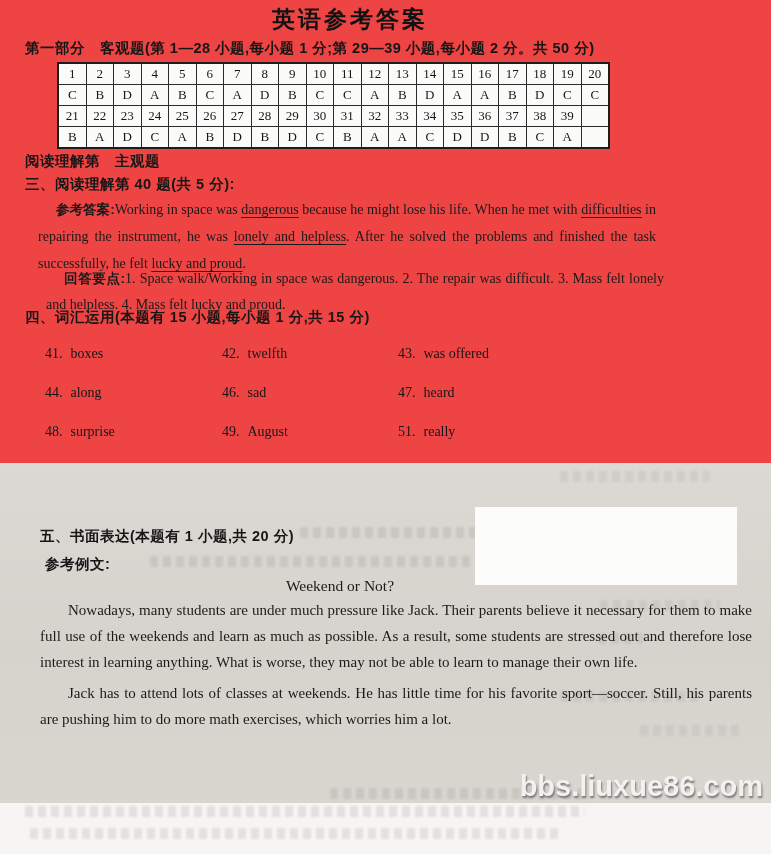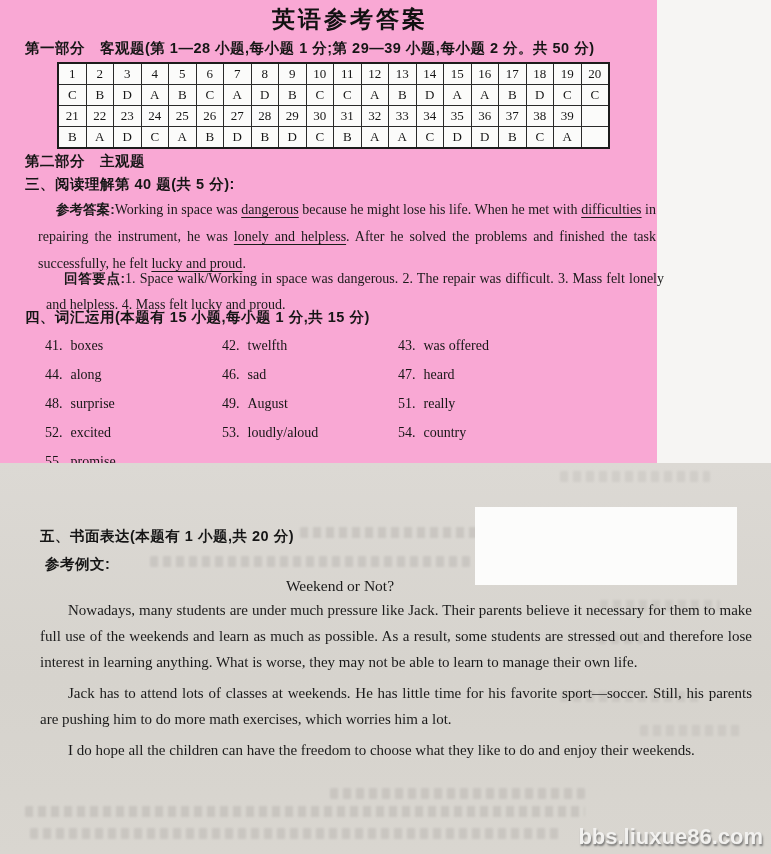--- a/index.html
+++ b/index.html
@@ -2,22 +2,22 @@
 <html><head>
 <meta charset="utf-8">
 <style>
   html,body{margin:0;padding:0;}
   body{
     width:771px;height:854px;position:relative;overflow:hidden;
     background:#f6f5f3;
     font-family:"Liberation Serif","DejaVu Serif",serif;
     color:#1d1d1d;
   }
-  .page1{position:absolute;left:0;top:0;width:657px;height:463px;background:#f9a8d4;}
-  .page2{position:absolute;left:0;top:463px;width:771px;height:391px;
+  .page1{position:absolute;left:0;top:0;width:771px;height:463px;background:#ef4444;}
+  .page2{position:absolute;left:0;top:463px;width:771px;height:340px;
     background:linear-gradient(180deg,#dcd9d4 0%,#d6d3cd 55%,#d9d6d0 100%);}
   .doc-title{
     position:absolute;left:0;top:4px;width:700px;text-align:center;
     font-size:23px;font-weight:bold;letter-spacing:3px;color:#111;
   }
   .h-cn{font-weight:bold;color:#161616;font-size:14.5px;letter-spacing:.5px;
     font-family:"Liberation Sans","DejaVu Sans",sans-serif;}
   .p1-heading{position:absolute;left:25px;top:39px;width:640px;}
   .answer-table{
     position:absolute;left:57px;top:62px;width:553px;
@@ -38,22 +38,22 @@
     font-size:14px;line-height:27px;text-align:justify;text-indent:18px;color:#1a1a1a;
   }
   .points-para{
     position:absolute;left:38px;top:258px;width:618px;margin:8px;
     font-size:14px;line-height:26px;text-align:justify;text-indent:18px;color:#1a1a1a;
   }
   .cn-label{font-weight:bold;font-family:"Liberation Sans","DejaVu Sans",sans-serif;font-size:13.5px;}
   .u{text-decoration:underline;text-underline-offset:3px;}
   .vocab-heading{position:absolute;left:25px;top:308px;width:480px;}
   .vocab-grid{
-    position:absolute;left:45px;top:338px;width:580px;
-    display:grid;grid-template-columns:177px 176px 1fr;row-gap:14px;
+    position:absolute;left:45px;top:346px;width:580px;
+    display:grid;grid-template-columns:177px 176px 1fr;row-gap:24px;
   }
   .vocab-item{font-size:14px;line-height:15px;color:#161616;}
   .v-num{margin-right:8px;}
   .p3-heading{position:absolute;left:40px;top:64px;width:420px;}
   .sample-label{position:absolute;left:45px;top:92px;}
   .essay-title{
     position:absolute;left:40px;top:114px;width:600px;text-align:center;
     font-size:15.5px;color:#1a1a1a;
   }
   .essay-body{position:absolute;left:40px;top:134px;width:712px;}
@@ -62,21 +62,21 @@
     text-align:justify;text-indent:28px;color:#1b1b1b;
   }
   .white-patch{position:absolute;left:475px;top:44px;width:262px;height:78px;background:#fcfcfb;}
   .watermark{position:absolute;right:8px;bottom:6px;text-align:right;
     font-family:"Liberation Sans","DejaVu Sans",sans-serif;}
   .wm-name{
     font-size:42px;font-weight:bold;color:#fff;letter-spacing:1px;line-height:44px;
     text-shadow:2px 3px 3px rgba(95,95,95,.85),-1px -1px 1px rgba(170,170,170,.5);
   }
   .wm-site{
-    font-size:22px;font-weight:bold;color:#f2f1ef;line-height:22px;
+    font-size:29px;font-weight:bold;color:#f2f1ef;line-height:22px;
     text-shadow:1px 2px 2px rgba(95,95,95,.8);
   }
   .bleed{
     position:absolute;height:11px;border-radius:2px;
     background:repeating-linear-gradient(90deg,rgba(110,108,104,.20) 0 8px,rgba(110,108,104,0) 8px 13px);
     filter:blur(1.3px);
   }
 </style>
 </head>
 <body>
@@ -171,21 +171,21 @@
         <span class="t-cell">C</span>
         <span class="t-cell">D</span>
         <span class="t-cell">D</span>
         <span class="t-cell">B</span>
         <span class="t-cell">C</span>
         <span class="t-cell">A</span>
         <span class="t-cell"></span>
       </div>
   </div>
 
-  <div class="p2-heading h-cn">第二部分　主观题</div>
+  <div class="p2-heading h-cn">阅读理解第　主观题</div>
 
   <div class="reading-heading h-cn">三、阅读理解第 40 题(共 5 分):</div>
 
   <p class="reading-para"><span class="cn-label">参考答案:</span><span>Working in space was </span><span class="u">dangerous</span><span> because he might lose his life. When he met with </span><span class="u">difficulties</span><span> in repairing the instrument, he was </span><span class="u">lonely and helpless</span><span>. After he solved the problems and finished the task successfully, he felt </span><span class="u">lucky and proud</span><span>.</span></p>
 
   <p class="points-para"><span class="cn-label">回答要点:</span><span>1. Space walk/Working in space was dangerous. 2. The repair was difficult. 3. Mass felt lonely and helpless. 4. Mass felt lucky and proud.</span></p>
 
   <div class="vocab-heading h-cn">四、词汇运用(本题有 15 小题,每小题 1 分,共 15 分)</div>
 
   <div class="vocab-grid">
@@ -223,20 +223,19 @@
 
   <div class="p3-heading h-cn">五、书面表达(本题有 1 小题,共 20 分)</div>
 
   <div class="sample-label h-cn">参考例文:</div>
 
   <div class="essay-title">Weekend or Not?</div>
 
   <div class="essay-body">
       <p class="essay-para">Nowadays, many students are under much pressure like Jack. Their parents believe it necessary for them to make full use of the weekends and learn as much as possible. As a result, some students are stressed out and therefore lose interest in learning anything. What is worse, they may not be able to learn to manage their own life.</p>
       <p class="essay-para">Jack has to attend lots of classes at weekends. He has little time for his favorite sport—soccer. Still, his parents are pushing him to do more math exercises, which worries him a lot.</p>
-      <p class="essay-para">I do hope all the children can have the freedom to choose what they like to do and enjoy their weekends.</p>
     </div>
 
   <div class="watermark">
     <div class="wm-site">bbs.liuxue86.com</div>
   </div>
 
 </div>
 
 </body></html>

